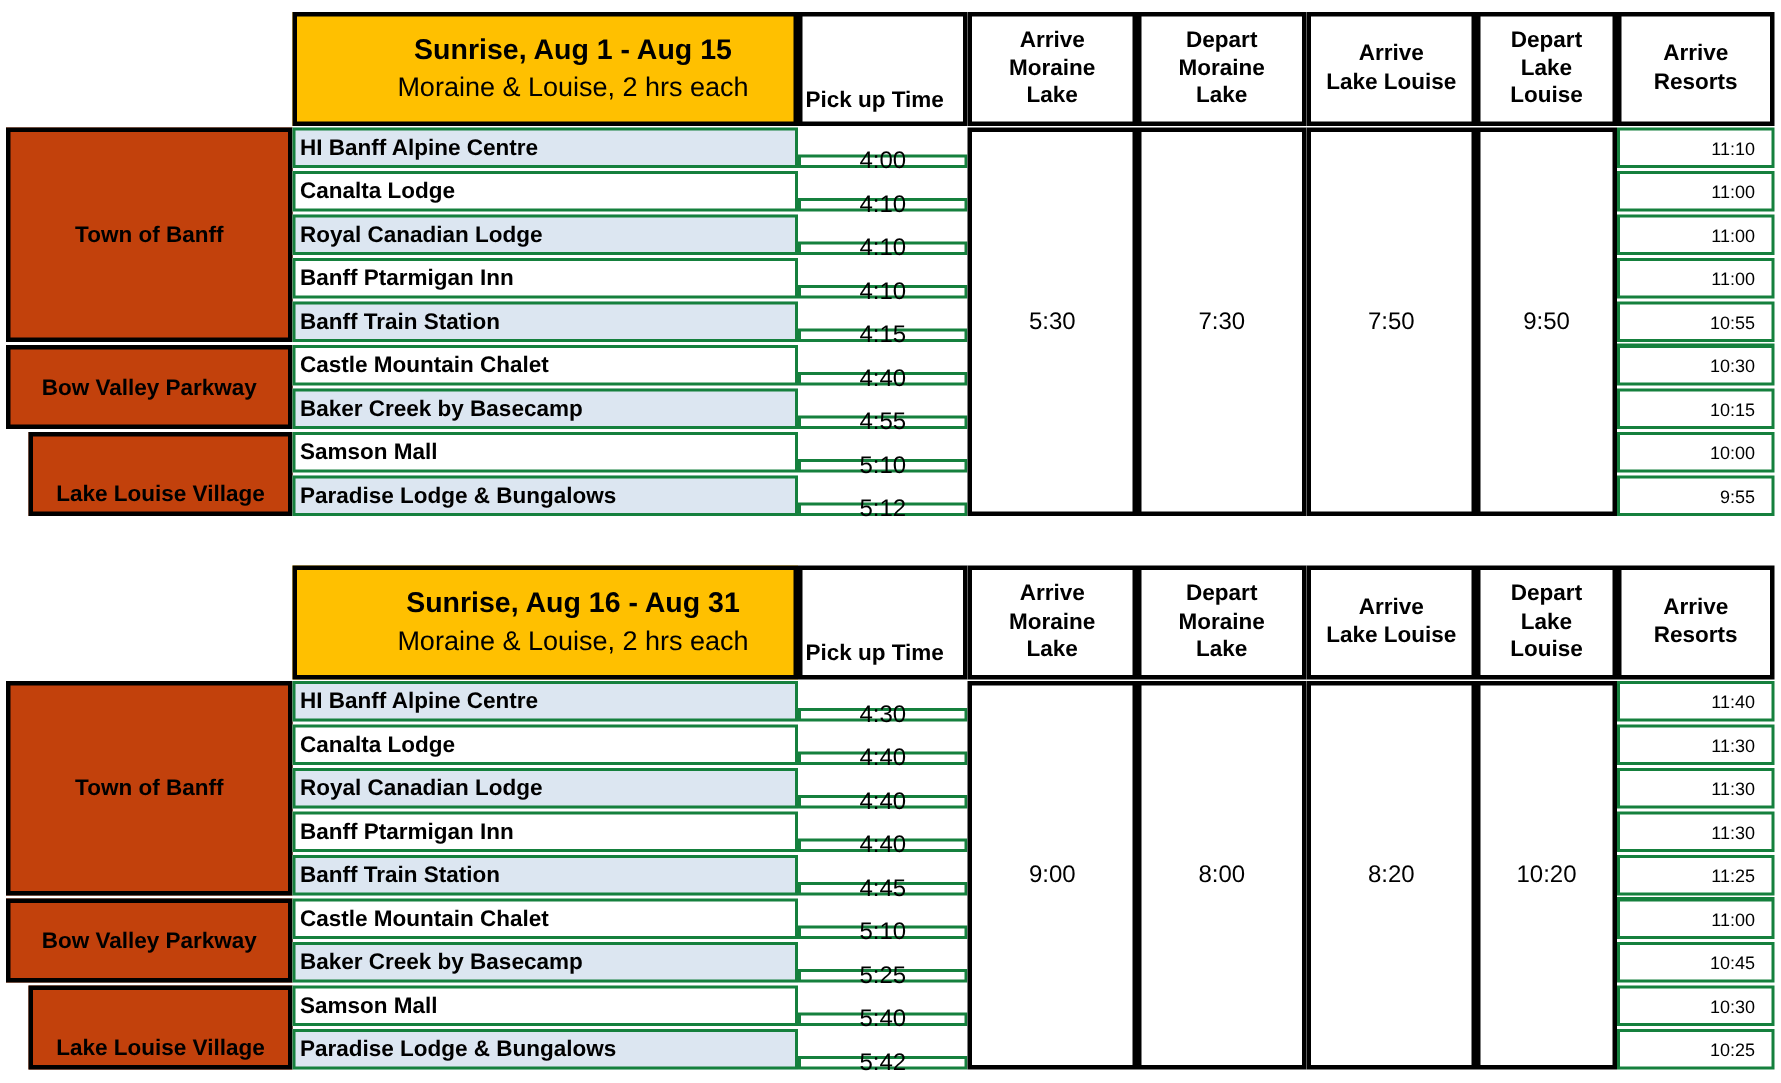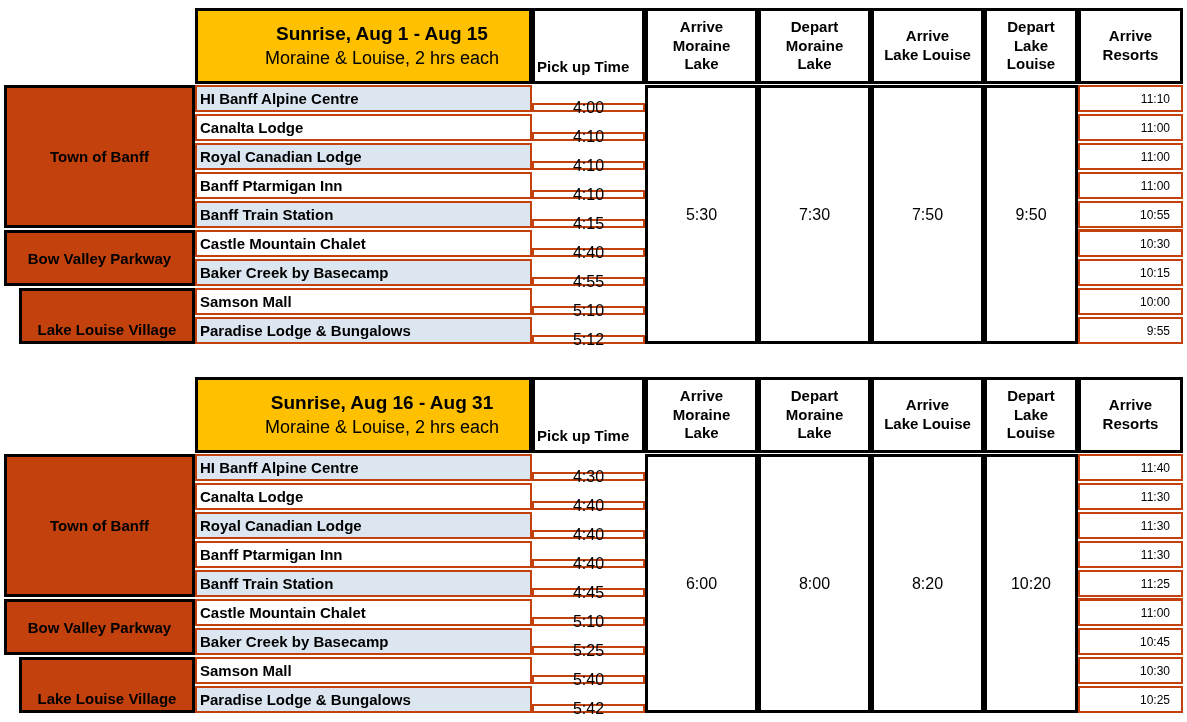--- a/index.html
+++ b/index.html
@@ -20,21 +20,21 @@
   .h-blank { grid-column:1; grid-row:1; background:#FFF; }
   .h-title { grid-column:2; background:#FFC000; flex-direction:column; gap:1px;padding-left:37px; }
   .h-title .t1 { font-size:19px; font-weight:bold; }
   .h-title .t2 { font-size:18px; font-weight:normal; }
   .h-pickup { grid-column:3; align-items:flex-end; justify-content:flex-start;
               padding:0 0 4px 2px; }
   .h-c4{grid-column:4} .h-c5{grid-column:5} .h-c6{grid-column:6}
   .h-c7{grid-column:7} .h-c8{grid-column:8}
 
   
-  .box { box-sizing:border-box; border:2px solid #c2410c; margin:1px 0;
+  .box { box-sizing:border-box; border:2px solid #15803d; margin:1px 0;
          display:flex; align-items:center; background:#FFF; }
   .stop   { grid-column:2; font-weight:bold; font-size:15px; padding-left:3px; }
   .stop.alt { background:#DCE6F1; }
   .pickup { grid-column:3; justify-content:center; font-size:16px;margin-top:19px; }
   .resort { grid-column:8; justify-content:flex-end; padding-right:11px; font-size:12px; }
   .gb { margin-top:0; border-top-width:3px; }
   .r1{grid-row:2}.r2{grid-row:3}.r3{grid-row:4}.r4{grid-row:5}.r5{grid-row:6}
   .r6{grid-row:7}.r7{grid-row:8}.r8{grid-row:9}.r9{grid-row:10}
 
   
@@ -176,19 +176,19 @@
     <div class="box resort r7">10:45</div>
 
     <div class="box stop r8">Samson Mall</div>
     <div class="box pickup r8">5:40</div>
     <div class="box resort r8">10:30</div>
 
     <div class="box stop alt r9">Paradise Lodge &amp; Bungalows</div>
     <div class="box pickup r9">5:42</div>
     <div class="box resort r9">10:25</div>
 
-    <div class="leg l4">6:00</div>
+    <div class="leg l4">9:00</div>
     <div class="leg l5">8:00</div>
     <div class="leg l6">8:20</div>
     <div class="leg l7">10:20</div>
   </div>
 
 </div>
 
 </body></html>

